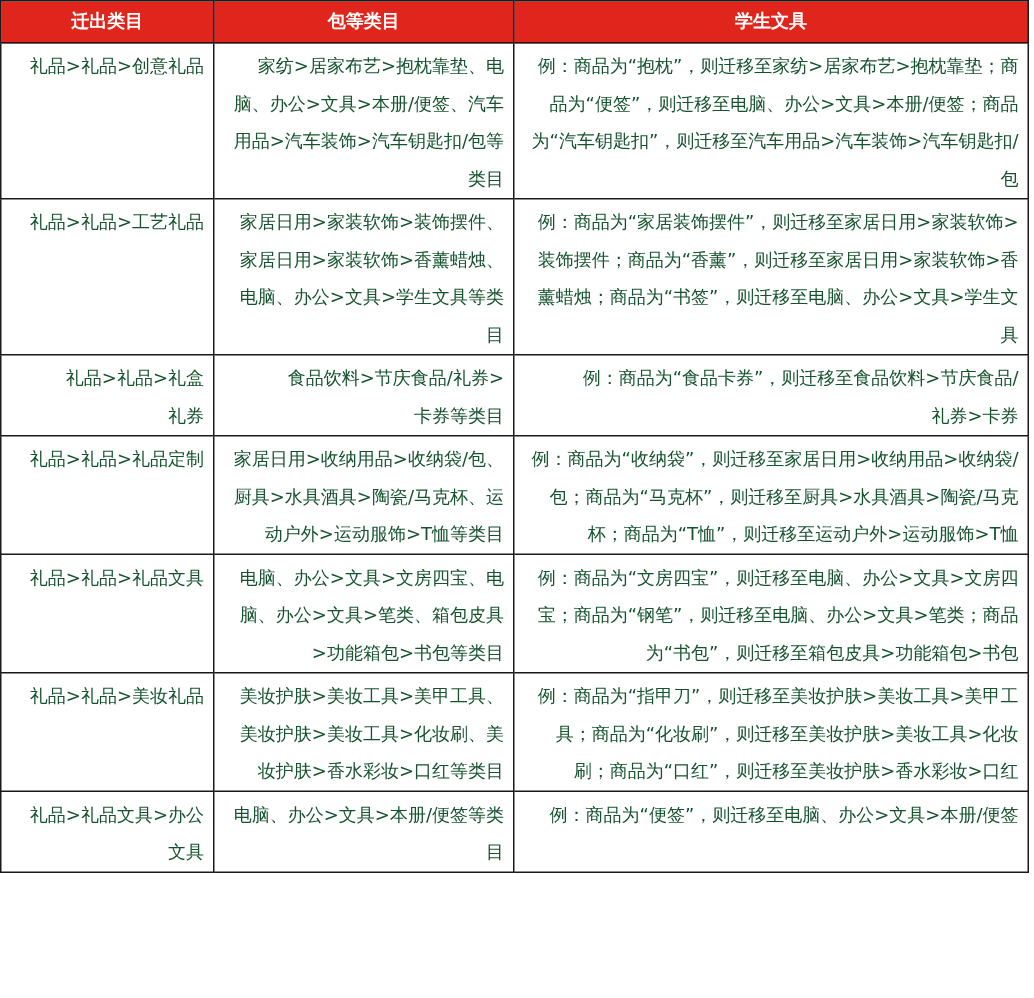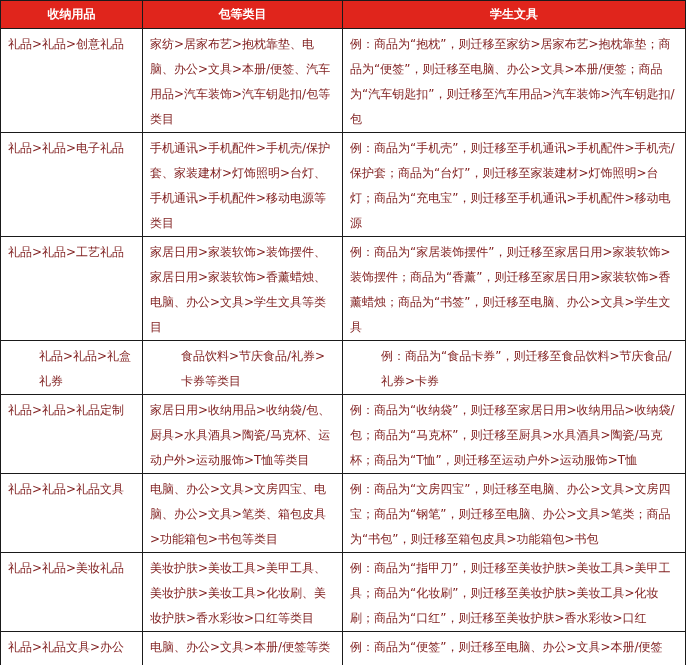--- a/index.html
+++ b/index.html
@@ -17,25 +17,25 @@
     position: absolute;
     left: 0;
     top: 0;
     border-collapse: collapse;
     table-layout: fixed;
     width: 685px;
   }
   table.migrate th, table.migrate td {
     border: 1px solid #1a1a1a;
     vertical-align: top;
-    text-align: left;
+    text-align: right;
     padding: 0 6px 0 7px;
     font-size: 12px;
     line-height: 25px;
-    color: #7f1d1d;
+    color: #14532d;
     word-break: break-all;
     overflow-wrap: anywhere;
   }
   table.migrate th {
     background: #e0251c;
     color: #ffffff;
     font-weight: bold;
     text-align: center;
     height: 27px;
     line-height: 27px;
@@ -62,35 +62,30 @@
 <body>
 
 <table class="migrate">
   <colgroup>
     <col class="c1">
       <col class="c2">
       <col class="c3">
   </colgroup>
   <thead>
     <tr>
-      <th>收纳用品</th>
+      <th>迁出类目</th>
       <th>包等类目</th>
       <th>学生文具</th>
     </tr>
   </thead>
   <tbody>
     <tr class="r1">
       <td>礼品&gt;礼品&gt;创意礼品</td>
       <td>家纺&gt;居家布艺&gt;抱枕靠垫、电脑、办公&gt;文具&gt;本册/便签、汽车用品&gt;汽车装饰&gt;汽车钥匙扣/包等类目</td>
       <td>例：商品为“抱枕”，则迁移至家纺&gt;居家布艺&gt;抱枕靠垫；商品为“便签”，则迁移至电脑、办公&gt;文具&gt;本册/便签；商品为“汽车钥匙扣”，则迁移至汽车用品&gt;汽车装饰&gt;汽车钥匙扣/包</td>
-    </tr>
-    <tr class="r2">
-      <td>礼品&gt;礼品&gt;电子礼品</td>
-      <td>手机通讯&gt;手机配件&gt;手机壳/保护套、家装建材&gt;灯饰照明&gt;台灯、手机通讯&gt;手机配件&gt;移动电源等类目</td>
-      <td>例：商品为“手机壳”，则迁移至手机通讯&gt;手机配件&gt;手机壳/保护套；商品为“台灯”，则迁移至家装建材&gt;灯饰照明&gt;台灯；商品为“充电宝”，则迁移至手机通讯&gt;手机配件&gt;移动电源</td>
     </tr>
     <tr class="r3">
       <td>礼品&gt;礼品&gt;工艺礼品</td>
       <td>家居日用&gt;家装软饰&gt;装饰摆件、家居日用&gt;家装软饰&gt;香薰蜡烛、电脑、办公&gt;文具&gt;学生文具等类目</td>
       <td>例：商品为“家居装饰摆件”，则迁移至家居日用&gt;家装软饰&gt;装饰摆件；商品为“香薰”，则迁移至家居日用&gt;家装软饰&gt;香薰蜡烛；商品为“书签”，则迁移至电脑、办公&gt;文具&gt;学生文具</td>
     </tr>
     <tr class="r4">
       <td>礼品&gt;礼品&gt;礼盒礼券</td>
       <td>食品饮料&gt;节庆食品/礼券&gt;卡券等类目</td>
       <td>例：商品为“食品卡券”，则迁移至食品饮料&gt;节庆食品/礼券&gt;卡券</td>

